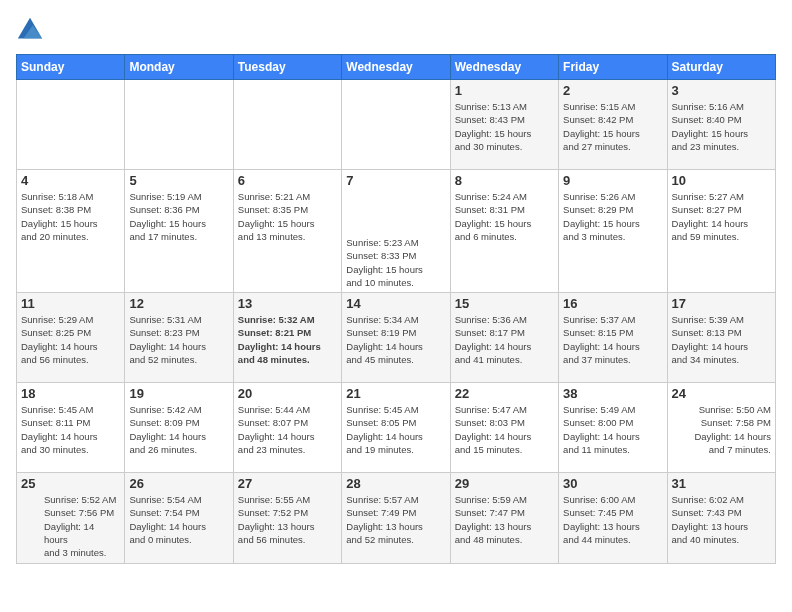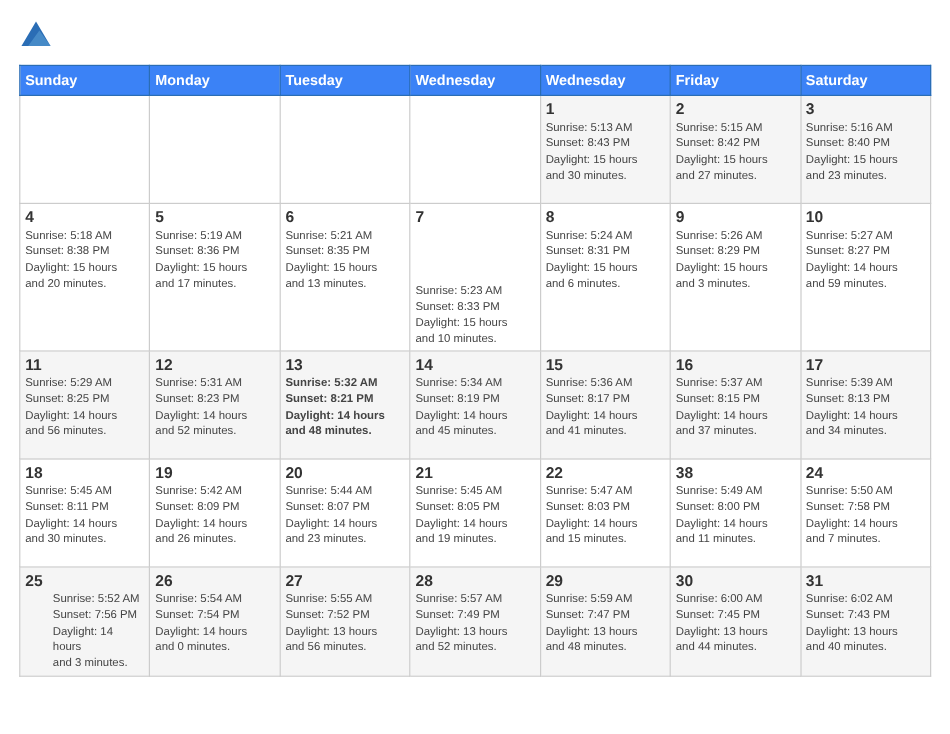--- a/index.html
+++ b/index.html
@@ -294,21 +294,21 @@
         </td>
         <td>
           <span class="day-number">38</span>
           <div class="day-info" style="white-space: pre-line;">Sunrise: 5:49 AM
 Sunset: 8:00 PM
 Daylight: 14 hours
 and 11 minutes.</div>
         </td>
         <td>
           <span class="day-number">24</span>
-          <div class="day-info" style="white-space: pre-line;">Sunrise: 5:50 AM
+          <div class="day-info" style="white-space: pre-line; text-align: right;">Sunrise: 5:50 AM
 Sunset: 7:58 PM
 Daylight: 14 hours
 and 7 minutes.</div>
         </td>
       </tr>
       <tr>
         <td>
           <span class="day-number">25</span>
           <div class="day-info" style="white-space: pre-line; margin-left: 23px;">Sunrise: 5:52 AM
 Sunset: 7:56 PM

